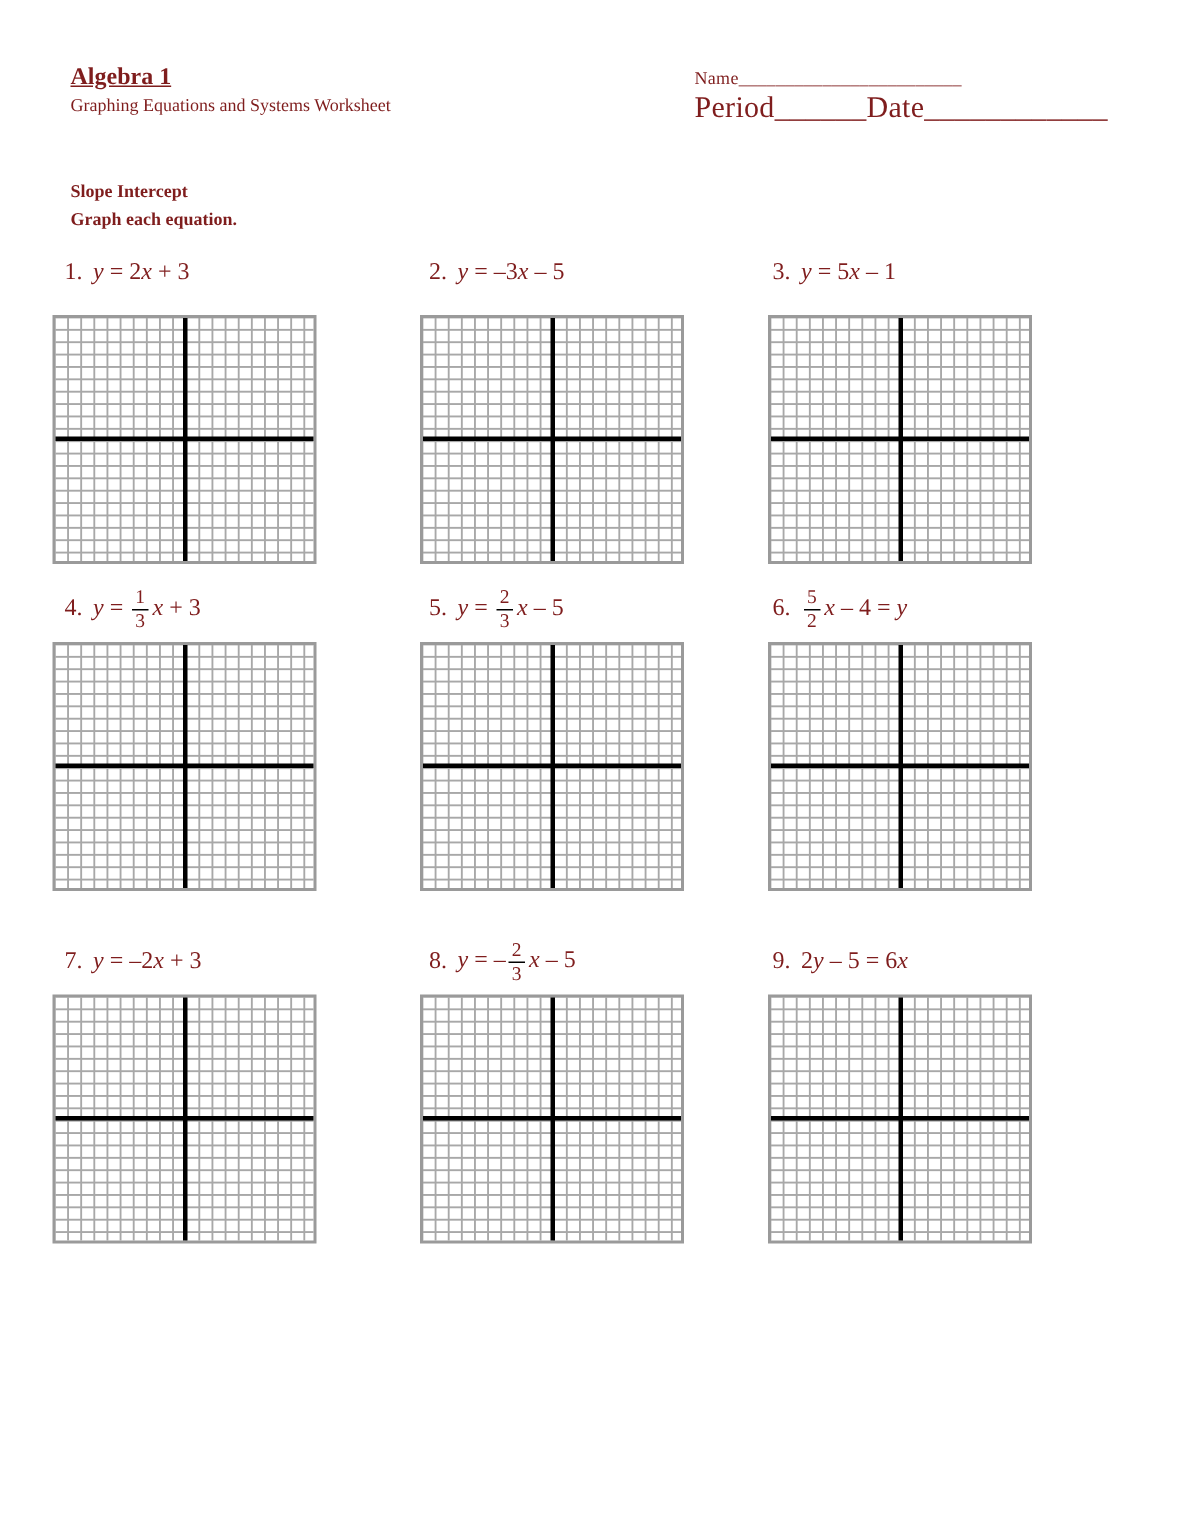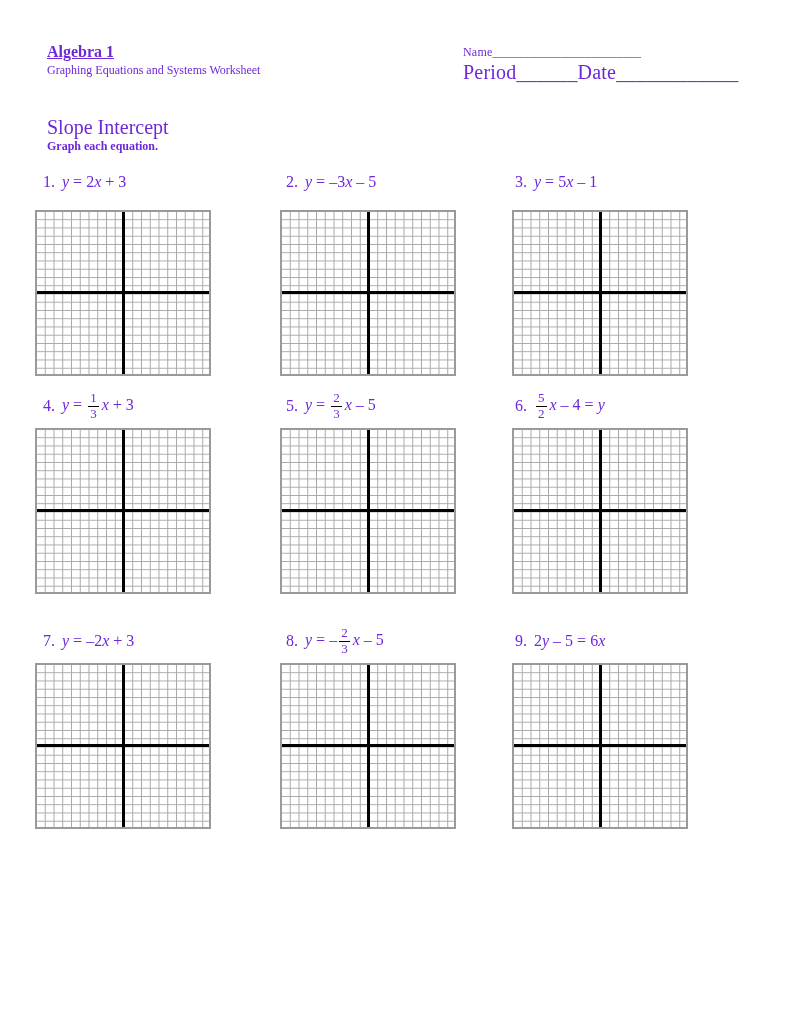--- a/index.html
+++ b/index.html
@@ -1,21 +1,21 @@
 <!DOCTYPE html>
 <html><head>
 <meta charset="utf-8">
 <style>
   html,body{margin:0;padding:0;background:#ffffff;}
   .page{
     position:relative;
     width:791px;height:1024px;
     background:#ffffff;
     font-family:"Liberation Serif", serif;
-    color:#6d28d9;
+    color:#7f1d1d;
     overflow:hidden;
   }
   
   .hdr-course{
     position:absolute;left:47px;top:42px;
     font-size:16px;font-weight:bold;text-decoration:underline;
     line-height:19px;white-space:pre;
   }
   .hdr-title{
     position:absolute;left:47px;top:61px;
@@ -25,21 +25,21 @@
     position:absolute;left:463px;top:43px;
     font-size:12px;line-height:19px;white-space:pre;letter-spacing:0.2px;
   }
   .hdr-period{
     position:absolute;left:463px;top:63px;
     font-size:20px;line-height:19px;white-space:pre;letter-spacing:0.2px;
   }
   
   .sec-title{
     position:absolute;left:47px;top:118px;
-    font-size:20px;font-weight:normal;line-height:19px;white-space:pre;
+    font-size:12px;font-weight:bold;line-height:19px;white-space:pre;
   }
   .sec-instr{
     position:absolute;left:47px;top:137px;
     font-size:12px;font-weight:bold;line-height:19px;white-space:pre;
   }
   
   .eq{
     position:absolute;height:44px;
     display:flex;align-items:center;
     font-size:16px;white-space:pre;

